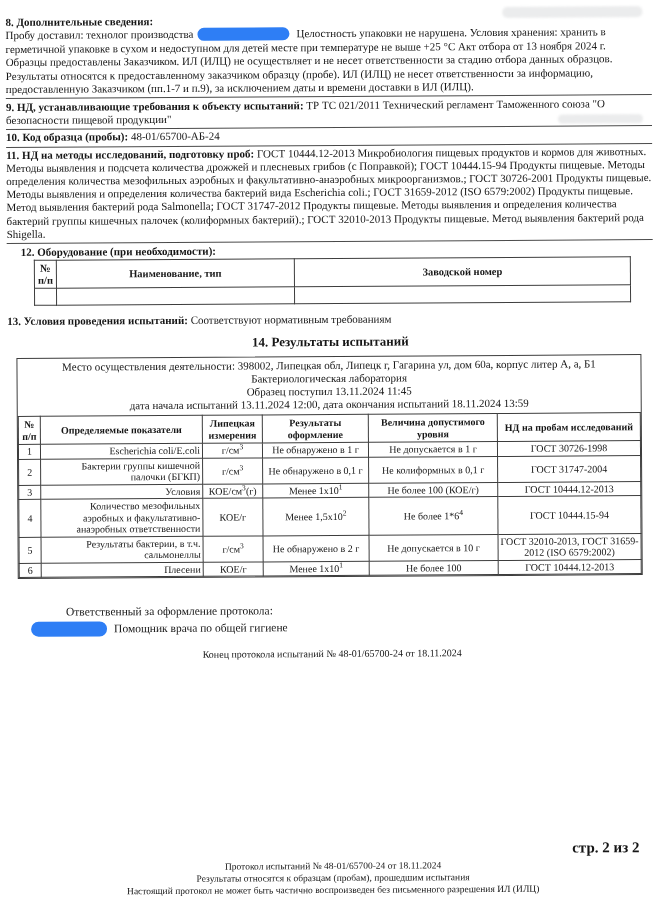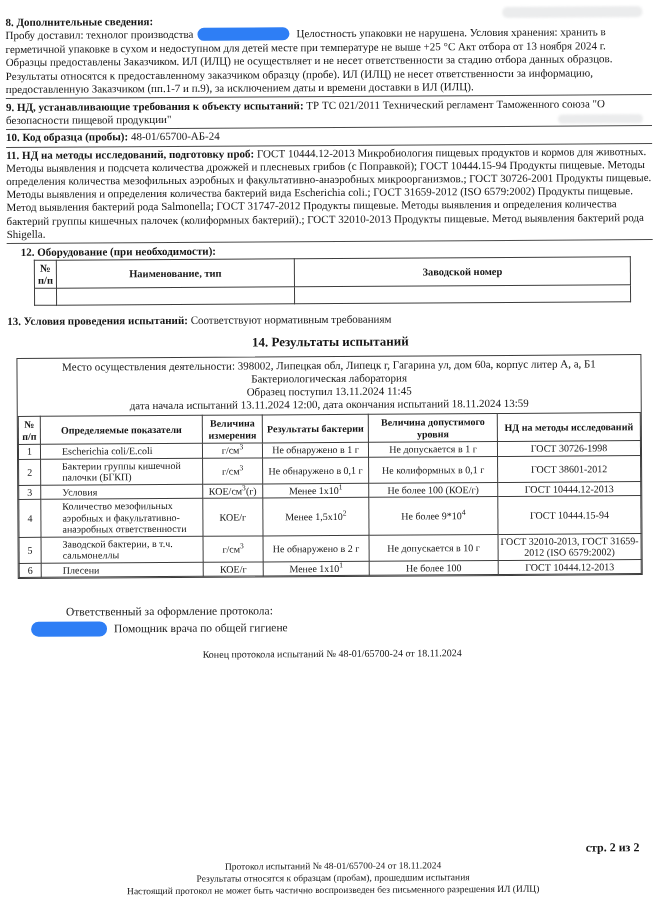--- a/index.html
+++ b/index.html
@@ -36,30 +36,30 @@
   .equip-table .empty-row td { height: 17px; }
 
   .s13 { margin-top: 9px; }
   .s14-title { text-align: center; font-weight: bold; font-size: 13px; margin-top: 9px; margin-bottom: 7px; }
 
   .results-box { margin-left: 9px; width: 625px; border: 1px solid #3d3d3d; }
   .box-header { text-align: center; padding: 2px 4px 3px 4px; font-size: 11px; line-height: 13.2px; }
   .results-table { width: 100%; font-size: 10px; line-height: 11.5px; border-style: none; }
   .results-table th { font-weight: bold; text-align: center; padding: 2px 1px; }
   .results-table td { padding: 1px 2px; text-align: center; }
-  .results-table td.ind { text-align: left; padding-left: 21px; }
+  .results-table td.ind { text-align: right; padding-left: 21px; }
   .sup { font-size: 7.5px; vertical-align: super; line-height: 0; }
 
   .signature { margin-top: 26px; margin-left: 22px; font-size: 11.5px; line-height: 15px; }
   .sig-label { margin-left: 35px; }
   .sig-line { display: flex; align-items: center; margin-top: 2px; }
   .end-line { text-align: center; font-size: 10px; margin-top: 12px; }
 
   .footer { position: absolute; left: 0; bottom: 8px; width: 100%; text-align: center; font-size: 9.5px; line-height: 12px; }
-  .page-num { position: absolute; right: 24px; bottom: 48px; font-size: 12px; font-weight: bold; }
+  .page-num { position: absolute; right: 24px; bottom: 48px; font-size: 15px; font-weight: bold; }
 </style>
 </head>
 <body>
 
 <div class="page">
 
   <span class="artifact" style="left:505px; top:8px; width:140px; height:11px;"></span>
   <span class="artifact" style="left:560px; top:116px; width:85px; height:9px;"></span>
 
   <div class="sec">
@@ -124,65 +124,65 @@
           <col style="width:162px">
           <col style="width:60px">
         <col style="width:106px">
           <col style="width:129px">
           <col>
       </colgroup>
       <tbody>
           <tr>
         <th>№ п/п</th>
         <th>Определяемые показатели</th>
-        <th>Величина измерения</th>
-        <th>Результаты бактерии</th>
+        <th>Липецкая измерения</th>
+        <th>Результаты оформление</th>
         <th>Величина допустимого уровня</th>
-        <th>НД на методы исследований</th>
+        <th>НД на пробам исследований</th>
       </tr>
 
       <tr>
         <td>1</td>
         <td class="ind">Escherichia coli/E.coli</td>
         <td><span>г/см</span><span class="sup">3</span><span></span></td>
         <td><span>Не обнаружено в 1 г</span><span class="sup"></span></td>
         <td><span>Не допускается в 1 г</span><span class="sup"></span></td>
         <td>ГОСТ 30726-1998</td>
       </tr>
 
       <tr>
         <td>2</td>
         <td class="ind">Бактерии группы кишечной палочки (БГКП)</td>
         <td><span>г/см</span><span class="sup">3</span><span></span></td>
         <td><span>Не обнаружено в 0,1 г</span><span class="sup"></span></td>
         <td><span>Не колиформных в 0,1 г</span><span class="sup"></span></td>
-        <td>ГОСТ 38601-2012</td>
+        <td>ГОСТ 31747-2004</td>
       </tr>
 
       <tr>
         <td>3</td>
         <td class="ind">Условия</td>
         <td><span>КОЕ/см</span><span class="sup">3</span><span>(г)</span></td>
         <td><span>Менее 1x10</span><span class="sup">1</span></td>
         <td><span>Не более 100  (КОЕ/г)</span><span class="sup"></span></td>
         <td>ГОСТ 10444.12-2013</td>
       </tr>
 
       <tr>
         <td>4</td>
         <td class="ind">Количество мезофильных аэробных и факультативно-анаэробных ответственности</td>
         <td><span>КОЕ/г</span><span class="sup"></span><span></span></td>
         <td><span>Менее 1,5x10</span><span class="sup">2</span></td>
-        <td><span>Не более 9*10</span><span class="sup">4</span></td>
+        <td><span>Не более 1*6</span><span class="sup">4</span></td>
         <td>ГОСТ 10444.15-94</td>
       </tr>
 
       <tr>
         <td>5</td>
-        <td class="ind">Заводской бактерии, в т.ч. сальмонеллы</td>
+        <td class="ind">Результаты бактерии, в т.ч. сальмонеллы</td>
         <td><span>г/см</span><span class="sup">3</span><span></span></td>
         <td><span>Не обнаружено в 2 г</span><span class="sup"></span></td>
         <td><span>Не допускается в 10 г</span><span class="sup"></span></td>
         <td>ГОСТ 32010-2013, ГОСТ 31659-2012 (ISO 6579:2002)</td>
       </tr>
 
       <tr>
         <td>6</td>
         <td class="ind">Плесени</td>
         <td><span>КОЕ/г</span><span class="sup"></span><span></span></td>

